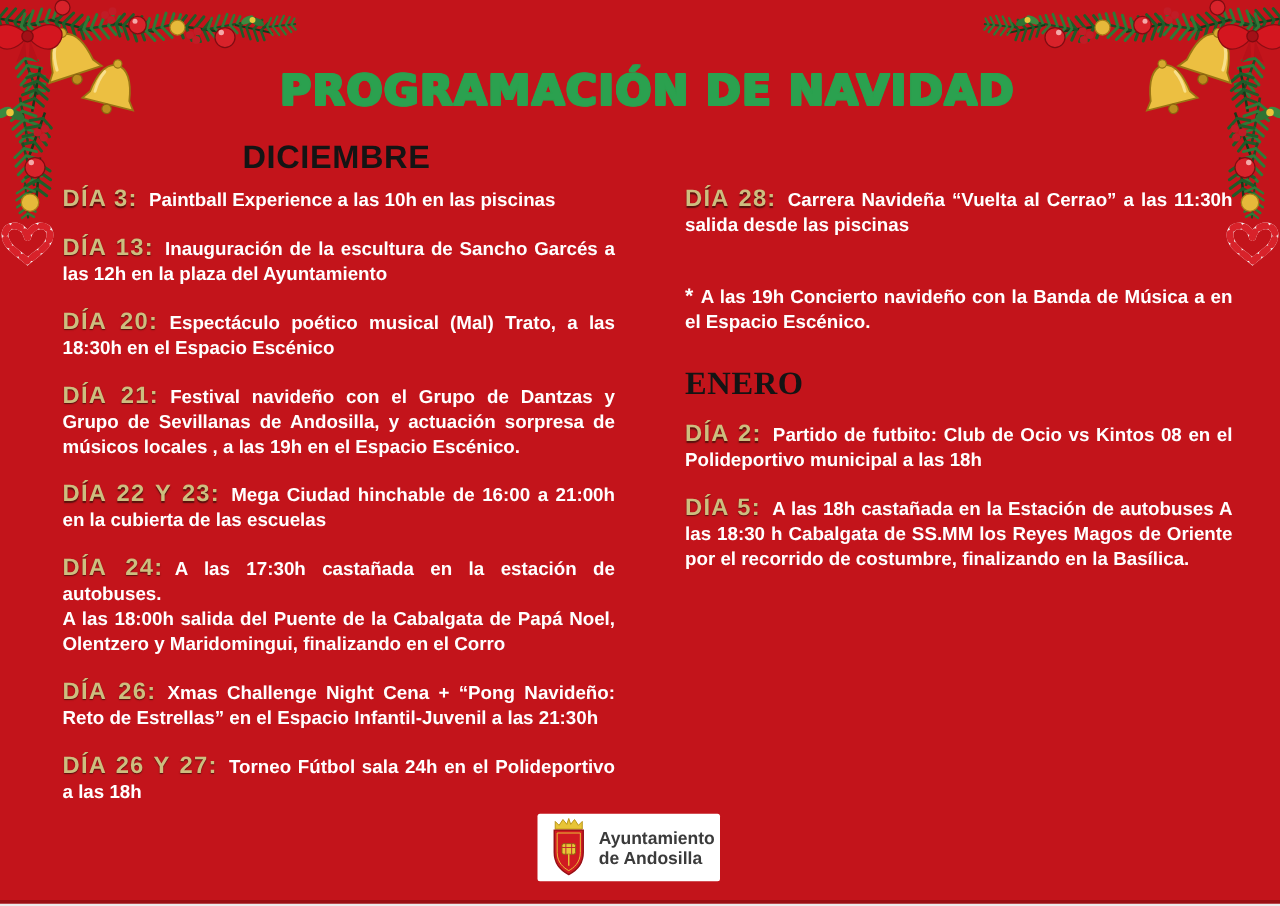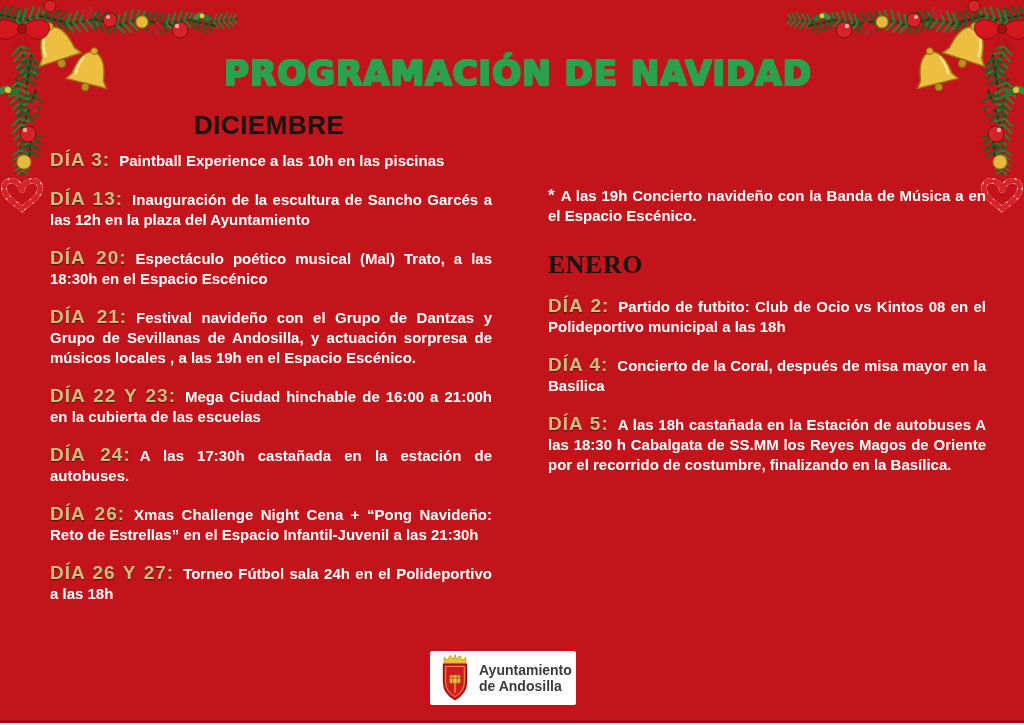--- a/index.html
+++ b/index.html
@@ -181,32 +181,32 @@
 <h1 class="title">PROGRAMACIÓN DE NAVIDAD</h1>
 
 <h2 class="h-month h-dic">DICIEMBRE</h2>
 
 <div class="col col-left">
   <p class="event"><span class="day">DÍA 3:</span><span>Paintball Experience a las 10h en las piscinas</span></p>
   <p class="event"><span class="day">DÍA 13:</span><span>Inauguración de la escultura de Sancho Garcés a las 12h en la plaza del Ayuntamiento</span></p>
   <p class="event"><span class="day">DÍA 20:</span><span>Espectáculo poético musical (Mal) Trato, a las 18:30h en el Espacio Escénico</span></p>
   <p class="event"><span class="day">DÍA 21:</span><span>Festival navideño con el Grupo de Dantzas y Grupo de Sevillanas de Andosilla, y actuación sorpresa de músicos locales , a las 19h en el Espacio Escénico.</span></p>
   <p class="event"><span class="day">DÍA 22 Y 23:</span><span>Mega Ciudad hinchable de 16:00 a 21:00h en la cubierta de las escuelas</span></p>
-  <p class="event"><span class="day">DÍA 24:</span><span>A las 17:30h castañada en la estación de autobuses.</span></p>
+  <p class="event"><span class="day">DÍA 24:</span><span>A las 17:30h castañada en la estación de autobuses.</span><span class="blk">A las 18:00h salida del Puente de la Cabalgata de Papá Noel, Olentzero y Maridomingui, finalizando en el Corro</span></p>
   <p class="event"><span class="day">DÍA 26:</span><span>Xmas Challenge Night Cena + “Pong Navideño: Reto de Estrellas” en el Espacio Infantil-Juvenil a las 21:30h</span></p>
   <p class="event"><span class="day">DÍA 26 Y 27:</span><span>Torneo Fútbol sala 24h en el Polideportivo a las 18h</span></p>
 </div>
 
 <div class="col col-right">
+  <p class="event"><span class="day">DÍA 28:</span><span>Carrera Navideña “Vuelta al Cerrao” a las 11:30h salida desde las piscinas</span></p>
   <p class="event gap-top"><span class="day star">*</span><span>A las 19h Concierto navideño con la Banda de Música a en el Espacio Escénico.</span></p>
 
   <h2 class="h-month h-ene">ENERO</h2>
 
   <p class="event"><span class="day">DÍA 2:</span><span>Partido de futbito: Club de Ocio vs Kintos 08 en el Polideportivo municipal a las 18h</span></p>
-  <p class="event"><span class="day">DÍA 4:</span><span>Concierto de la Coral, después de misa mayor en la Basílica</span></p>
   <p class="event"><span class="day">DÍA 5:</span><span>A las 18h castañada en la Estación de autobuses A las 18:30 h Cabalgata de SS.MM los Reyes Magos de Oriente por el recorrido de costumbre, finalizando en la Basílica.</span></p>
 </div>
 
 <div class="logo">
   <svg class="crest" viewBox="0 0 44 62">
     <path d="M8,12 L8,4 L12,8 L16,2 L20,7 L22,1 L24,7 L28,2 L32,8 L36,4 L36,12 Z" fill="#e8c437" stroke="#b99417" stroke-width="1"></path>
     <path d="M7,13 H37 V36 C37,50 28,56 22,59 C16,56 7,50 7,36 Z" fill="#d01b21" stroke="#971016" stroke-width="1.5"></path>
     <path d="M10,16 H34 V36 C34,47 27,52 22,55 C17,52 10,47 10,36 Z" fill="none" stroke="#e8c437" stroke-width="1"></path>
     <rect x="15" y="27" width="14" height="11" rx="2" fill="#e8c437" stroke="#8a6a10" stroke-width="1"></rect>
     <path d="M19,27 V38 M25,27 V38 M15,31 H29" stroke="#c2252b" stroke-width="1" fill="none"></path>

